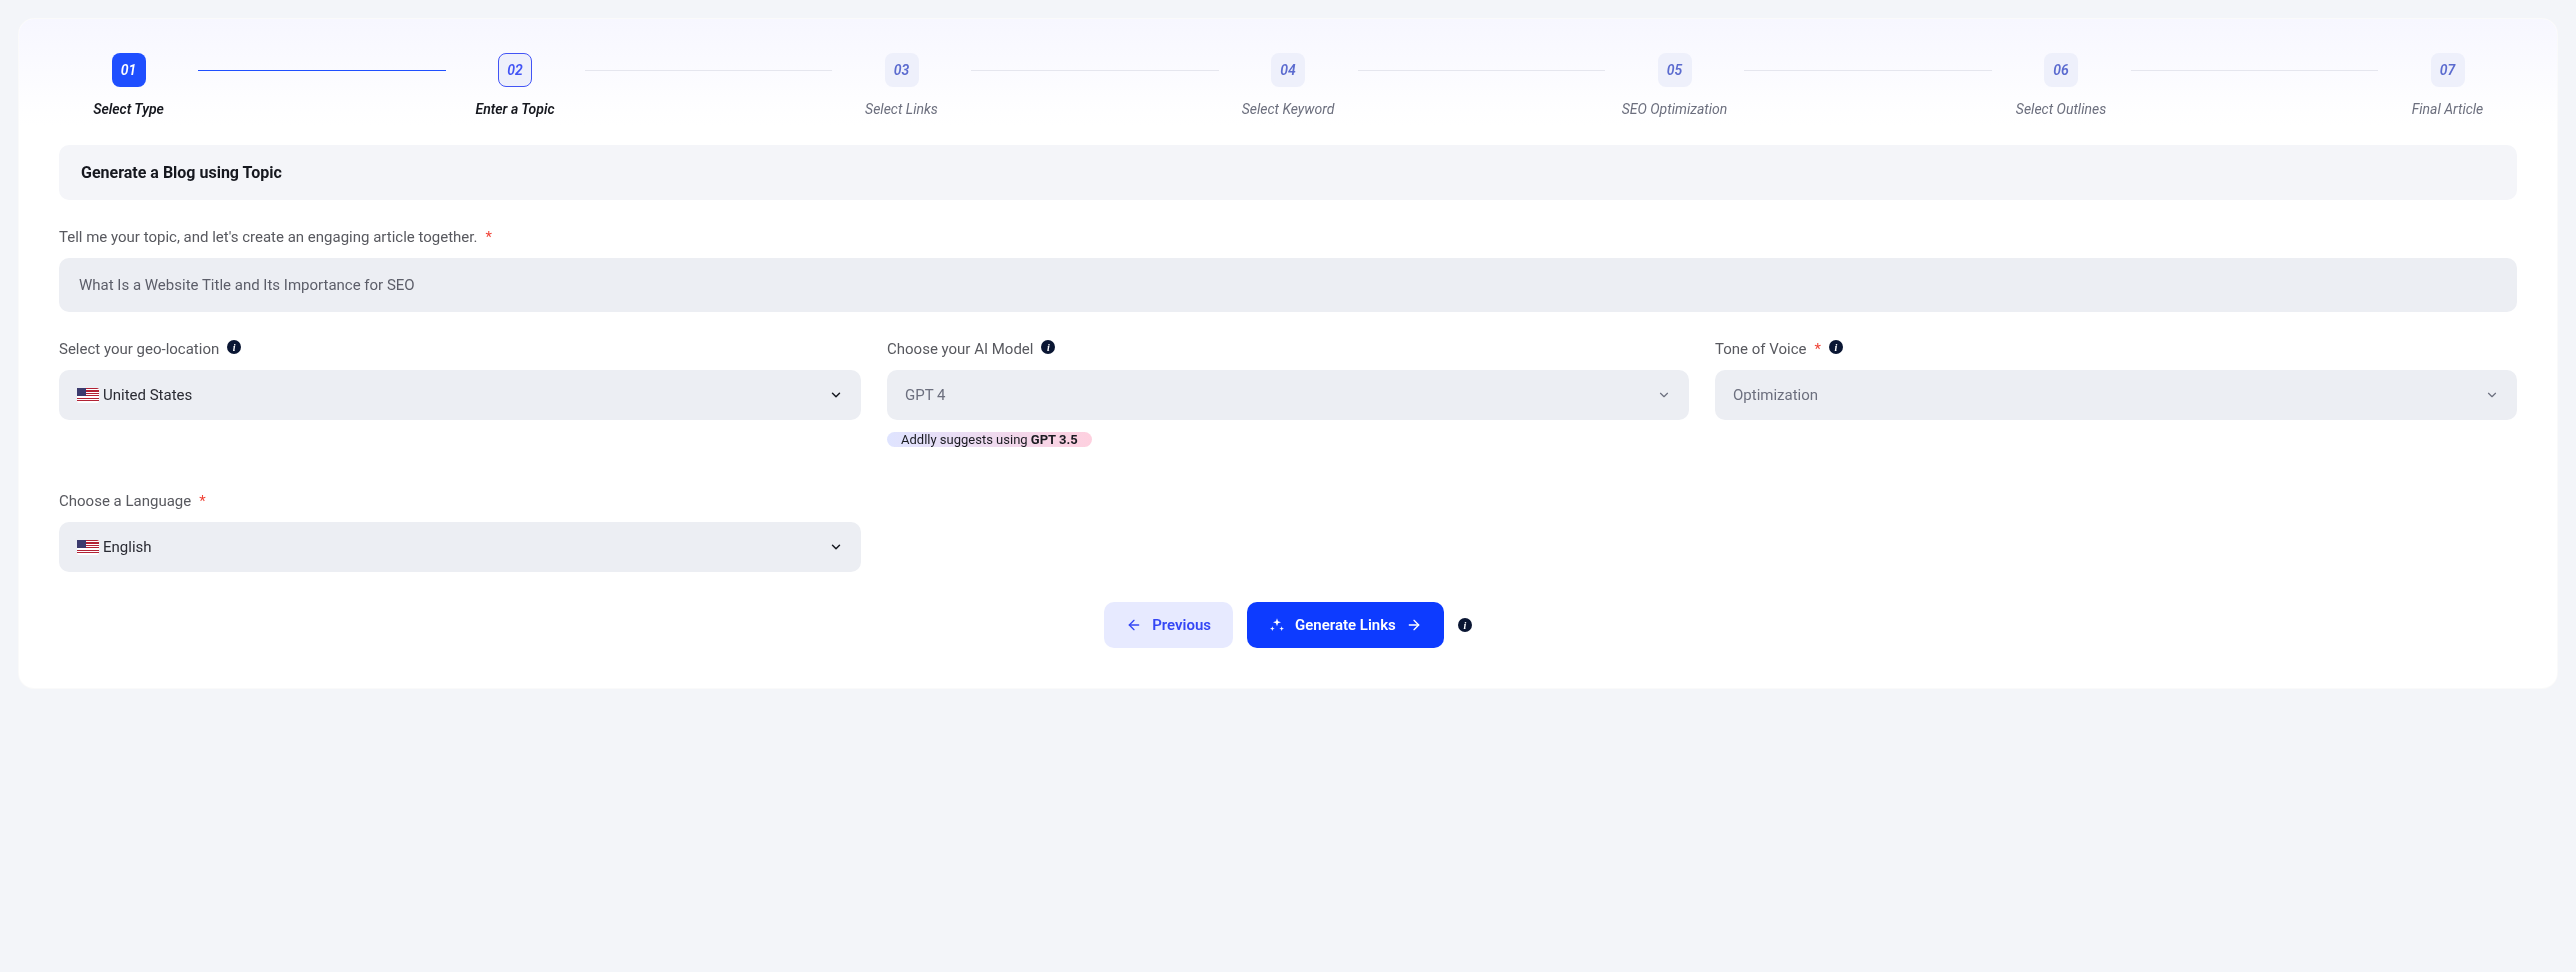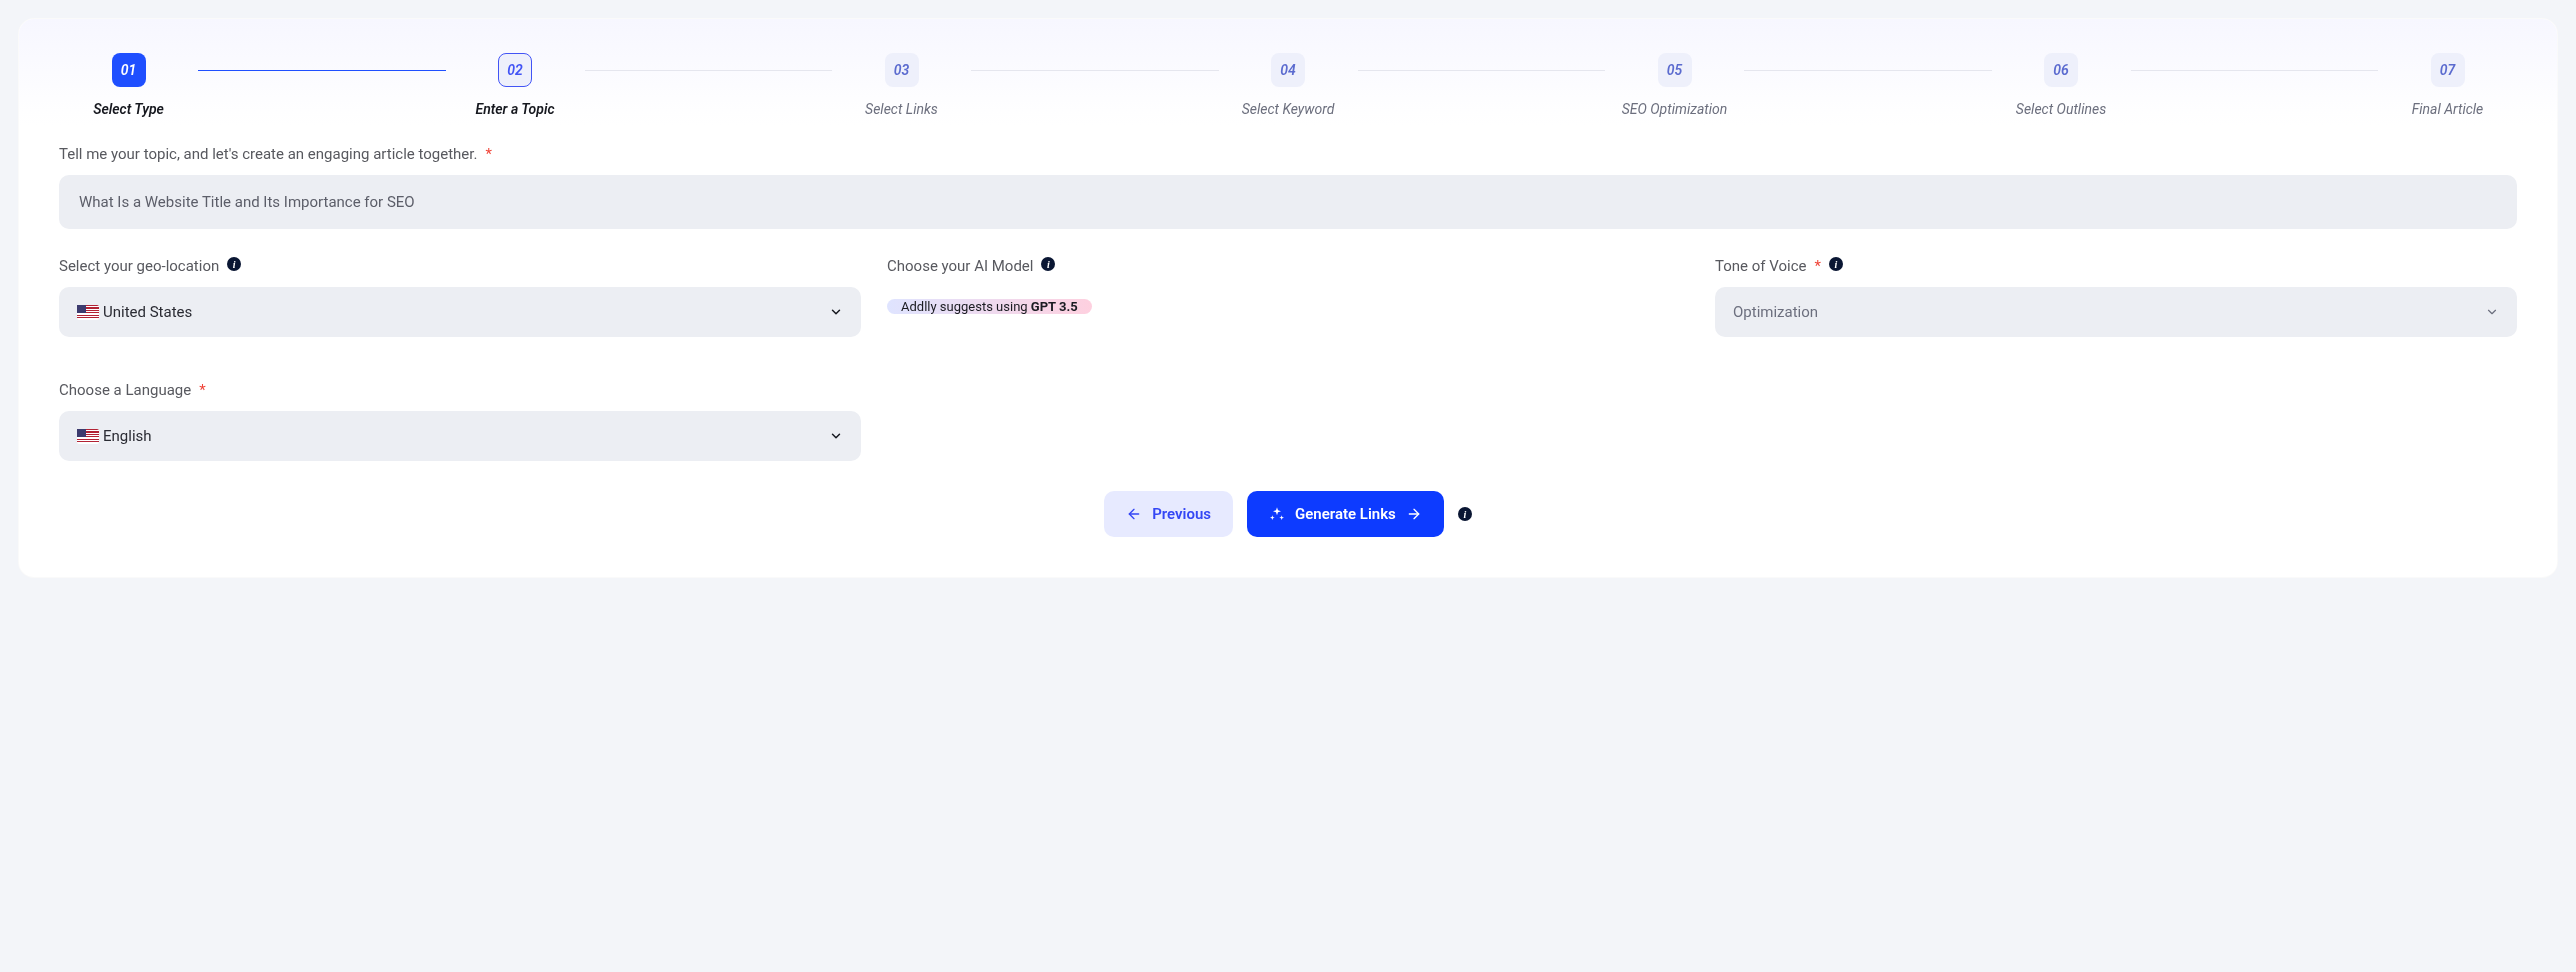--- a/index.html
+++ b/index.html
@@ -145,20 +145,21 @@
         <div class="connector"></div>
         <div class="step future">
           <div class="step-box">07</div>
           <div class="step-label">Final Article</div>
         </div>
       </div>
   </div>
 
   <div class="body-area">
 
+    <div class="section-header">Generate a Blog using Topic</div>
 
     <div class="field-label">
       <span>Tell me your topic, and let's create an engaging article together.</span>
       <span class="req">*</span>
     </div>
     <input class="topic-input" type="text" value="What Is a Website Title and Its Importance for SEO" style="">
 
     <div class="row3">
 
       <div>
@@ -176,20 +177,28 @@
                 <polyline points="6 9 12 15 18 9"></polyline>
               </svg>
           </span>
         </div>
       </div>
 
       <div>
         <div class="field-label">
           <span>Choose your AI Model</span>
           <span class="info-dot">i</span>
+        </div>
+        <div class="select-box placeholder">
+          <span>GPT 4</span>
+          <span class="chev">
+            <svg viewBox="0 0 24 24" fill="none" stroke="#6c6f7e" stroke-width="2" stroke-linecap="round" stroke-linejoin="round">
+                <polyline points="6 9 12 15 18 9"></polyline>
+              </svg>
+          </span>
         </div>
         <div class="suggest-pill">
           <span>Addlly suggests using </span><b>GPT 3.5</b>
         </div>
       </div>
 
       <div>
         <div class="field-label">
           <span>Tone of Voice</span>
           <span class="req">*</span>

